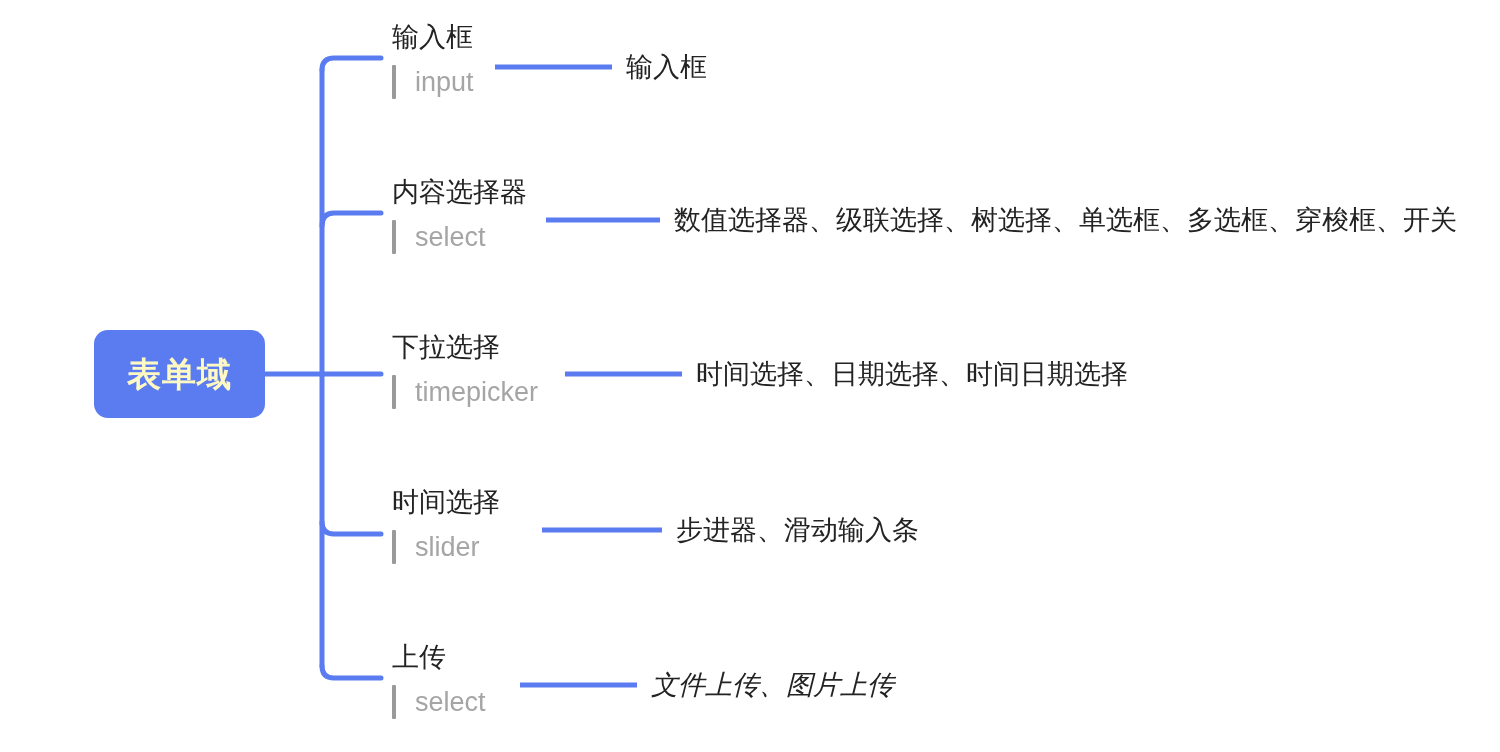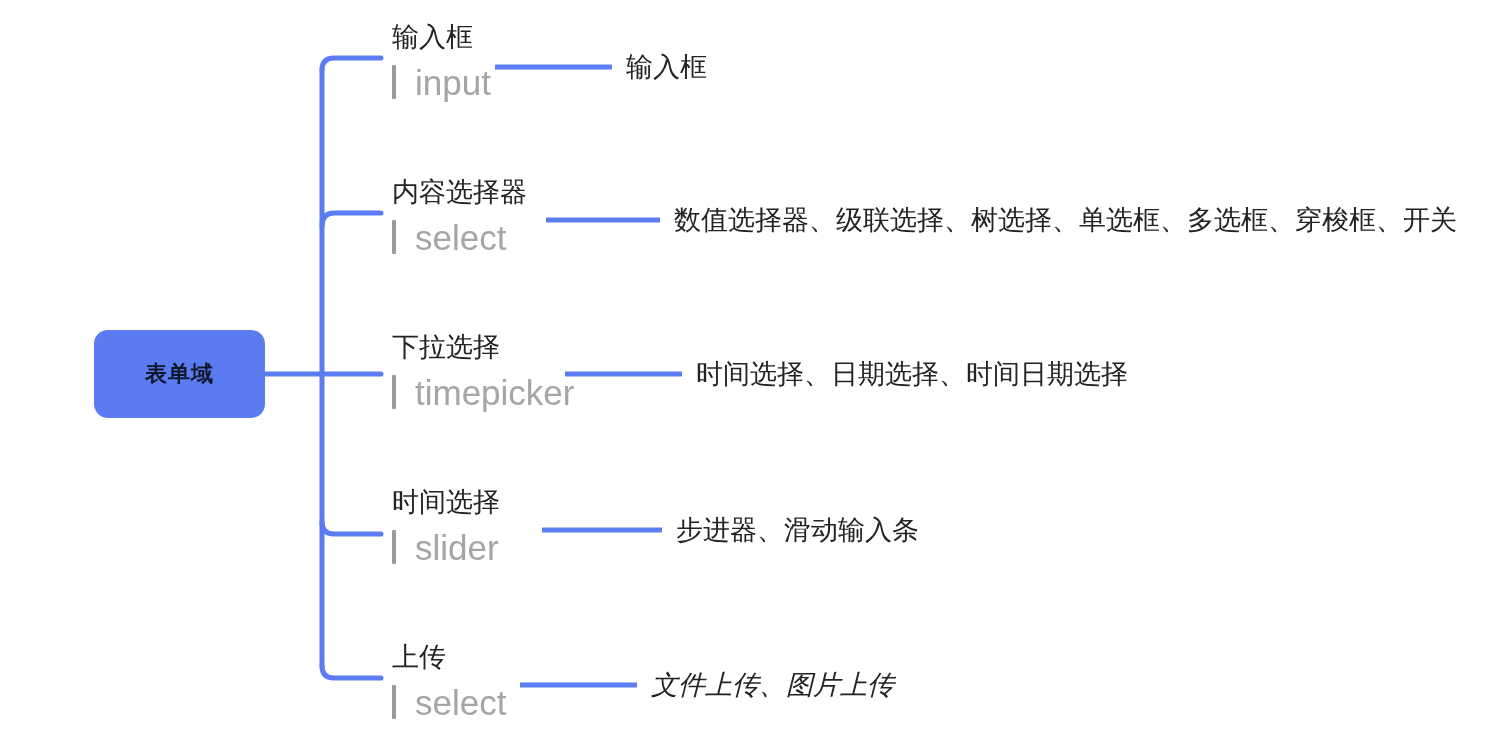--- a/index.html
+++ b/index.html
@@ -36,22 +36,22 @@
     width: 171px;
     height: 88px;
     background: #5b7cf0;
     border-radius: 14px;
     display: flex;
     align-items: center;
     justify-content: center;
     box-sizing: border-box;
   }
   .root-label {
-    color: #0f172a;
-    font-size: 22px;
+    color: #fef9c3;
+    font-size: 34px;
     font-weight: bold;
     letter-spacing: 1px;
     line-height: 1;
     white-space: nowrap;
   }
   
   .branch {
     position: absolute;
   }
   .branch-title {
@@ -73,21 +73,21 @@
   }
   .sub-bar {
     width: 4px;
     height: 34px;
     background: #9a9a9a;
     border-radius: 1px;
     flex: none;
   }
   .sub-text {
     margin-left: 19px;
-    font-size: 35px;
+    font-size: 27px;
     color: #a5a5a5;
     line-height: 1;
     white-space: nowrap;
   }
   
   .leaf-text {
     position: absolute;
     font-size: 27px;
     color: #232323;
     line-height: 1;

